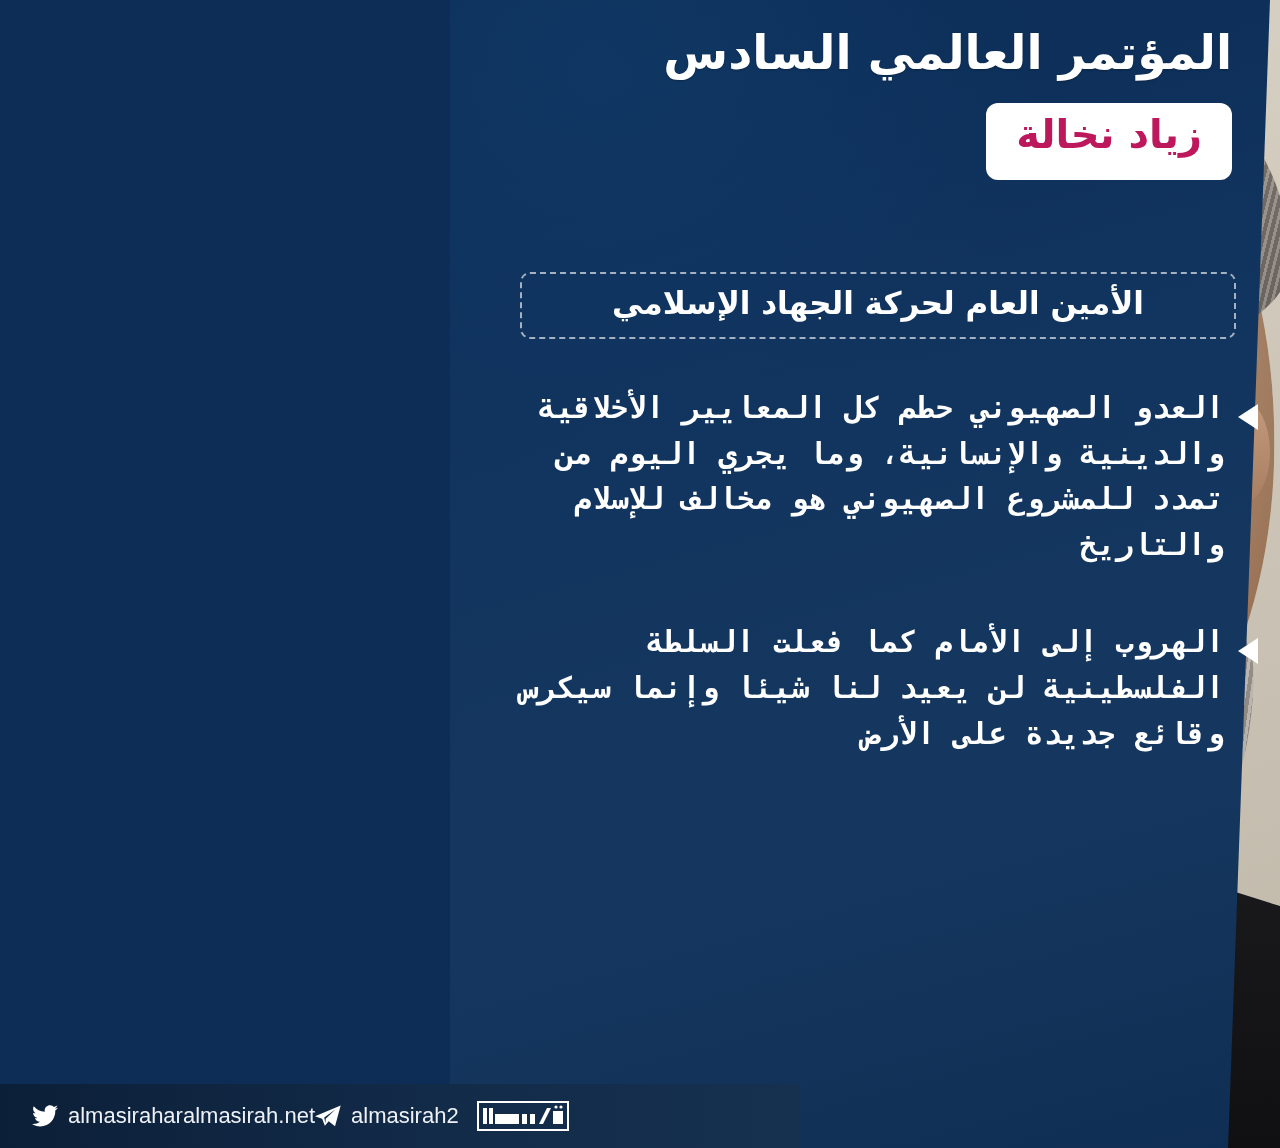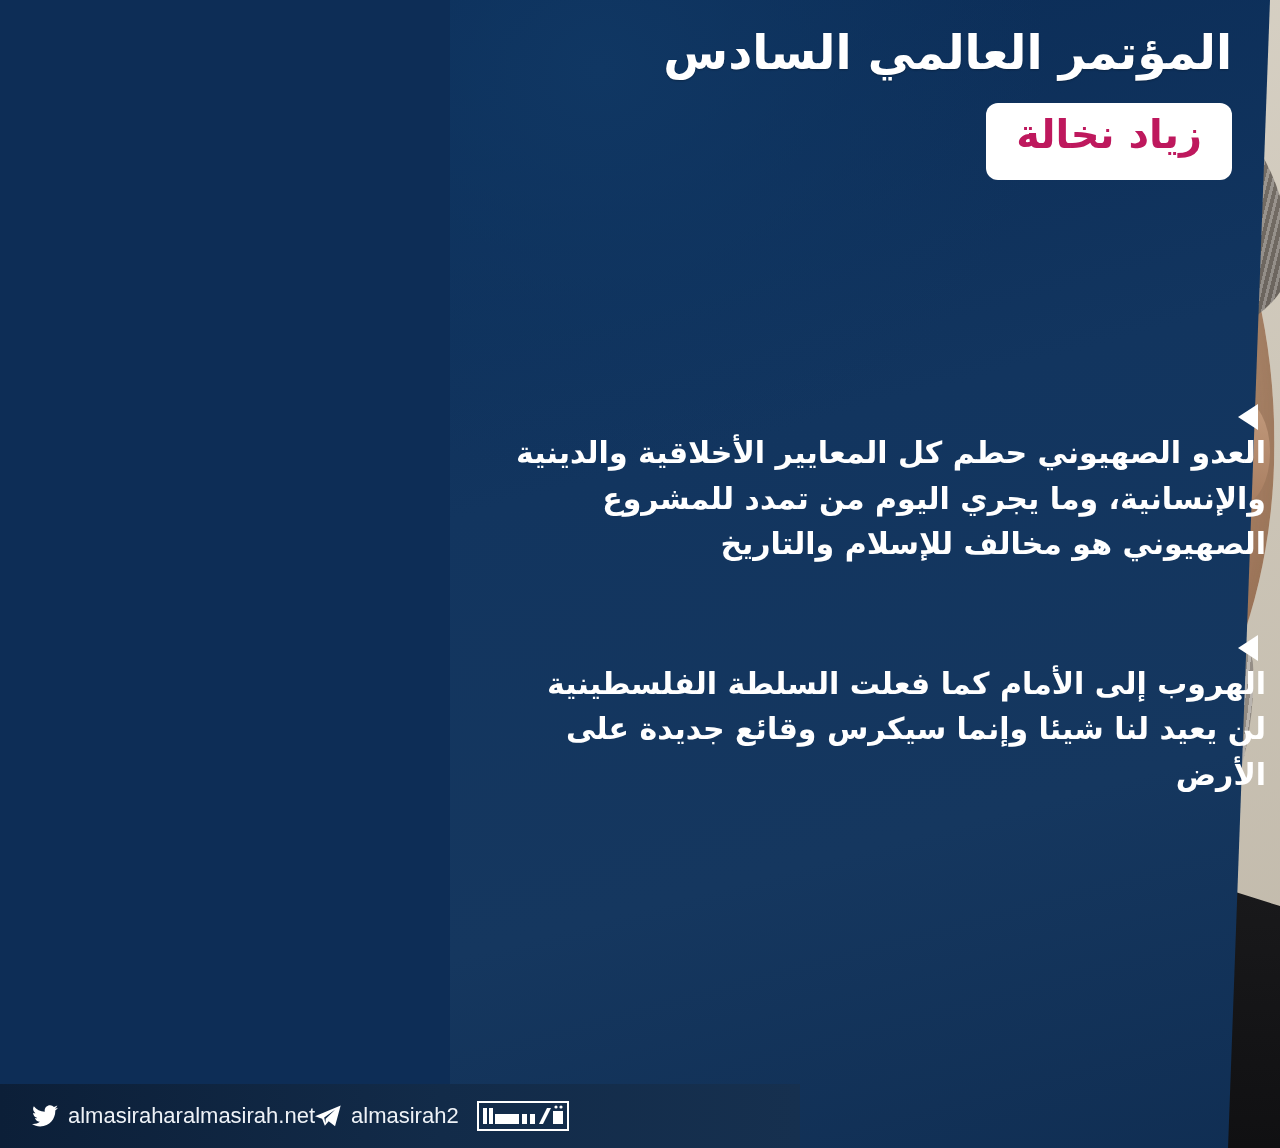--- a/index.html
+++ b/index.html
@@ -255,24 +255,25 @@
 
   
   .bullets {
     position: absolute;
     top: 388px;
     right: 14px;
     width: 760px;
   }
   .bullet {
     display: flex;
-    flex-direction: column;
+    flex-direction: row;
     align-items: flex-start;
     justify-content: flex-start;
     margin-bottom: 52px;
+    font-family: Liberation Mono, monospace;
   }
   .bullet-marker {
     flex: 0 0 auto;
     width: 0;
     height: 0;
     margin: 16px 8px 0 14px;
     border-top: 13px solid transparent;
     border-bottom: 13px solid transparent;
     border-right: 20px solid #ffffff;
   }
@@ -349,20 +350,23 @@
 
   <div class="panel"></div>
 
   <div class="header">
     <div class="title">
       <div>المؤتمر العالمي السادس</div>
     </div>
     <div class="name-badge">زياد نخالة</div>
   </div>
 
+  <div class="role-box">
+    <div class="role-text">الأمين العام لحركة الجهاد الإسلامي</div>
+  </div>
 
   <div class="bullets">
 
     <div class="bullet">
       <span class="bullet-marker"></span>
       <span class="bullet-text">العدو الصهيوني حطم كل المعايير الأخلاقية والدينية والإنسانية، وما يجري اليوم من تمدد للمشروع الصهيوني هو مخالف للإسلام والتاريخ</span>
     </div>
 
     <div class="bullet">
       <span class="bullet-marker"></span>

